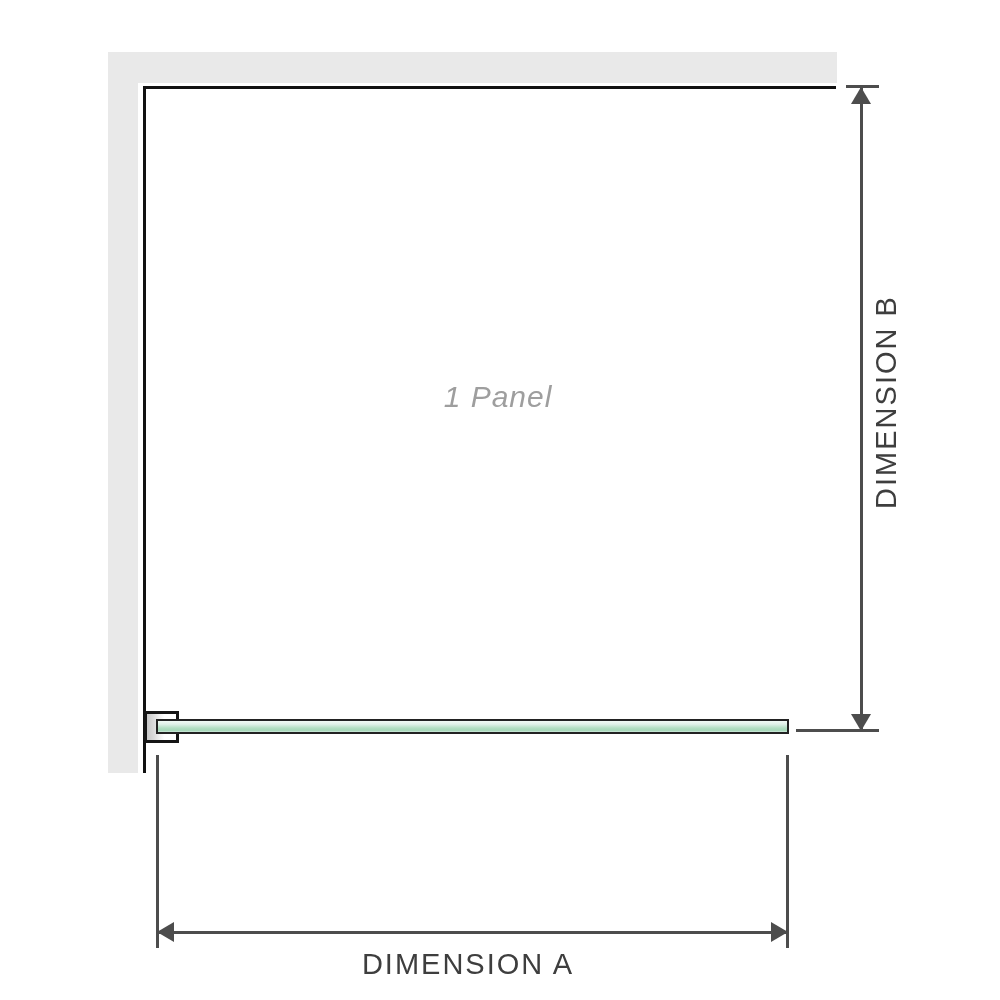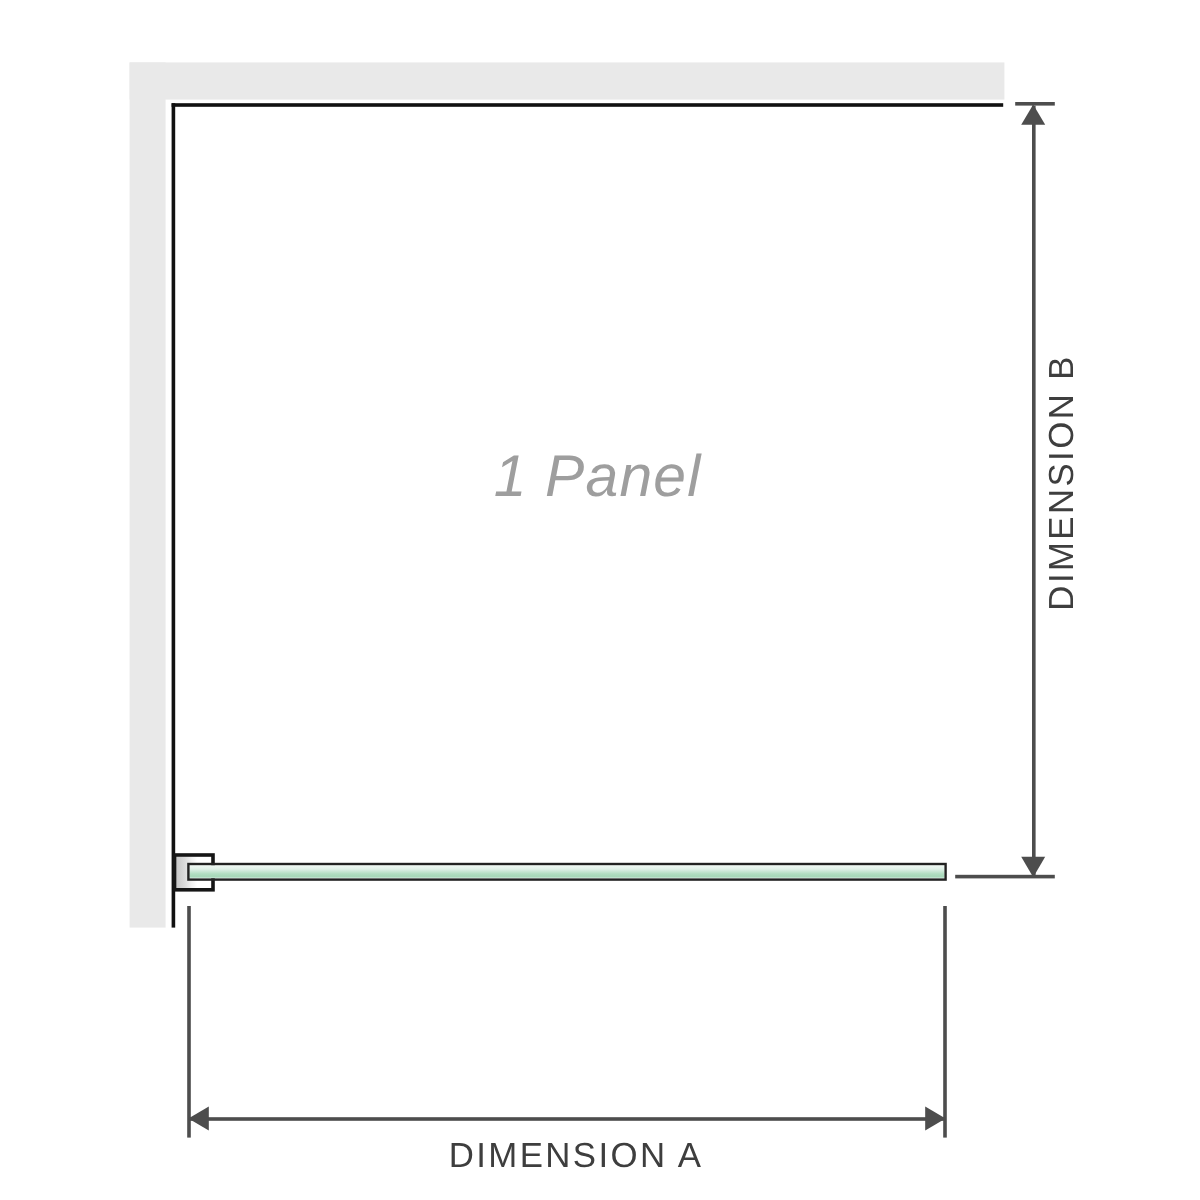--- a/index.html
+++ b/index.html
@@ -23,21 +23,21 @@
 
   
   .outline-top  { left: 143px; top: 86px; width: 693px; height: 3px;   background: var(--panel-border, #111); }
   .outline-left { left: 143px; top: 86px; width: 3px;   height: 687px; background: var(--panel-border, #111); }
 
   
   .panel-label {
     left: 498px; top: 397px;
     transform: translate(-50%, -50%);
     font-style: italic;
-    font-size: 49px;
+    font-size: 30px;
     letter-spacing: 1px;
     color: var(--panel-label-text, #9e9e9e);
     white-space: nowrap;
   }
 
   
   .bracket {
     left: 144px; top: 711px; width: 35px; height: 32px;
     box-sizing: border-box;
     border: 3px solid #151515;
@@ -90,21 +90,20 @@
     border-top: 10px solid transparent; border-bottom: 10px solid transparent;
     border-left: 17px solid var(--dimension-line, #4d4d4d);
   }
   .dima-label {
     left: 468px; top: 964px;
     transform: translate(-50%, -50%);
     font-size: 29px;
     letter-spacing: 2px;
     color: var(--dimension-text, #3e3e3e);
     white-space: nowrap;
-    margin-left: 12px;
   }
 </style>
 </head>
 <body>
 
 <div id="canvas">
 
   <div class="wall-top"></div>
   <div class="wall-left"></div>
 

